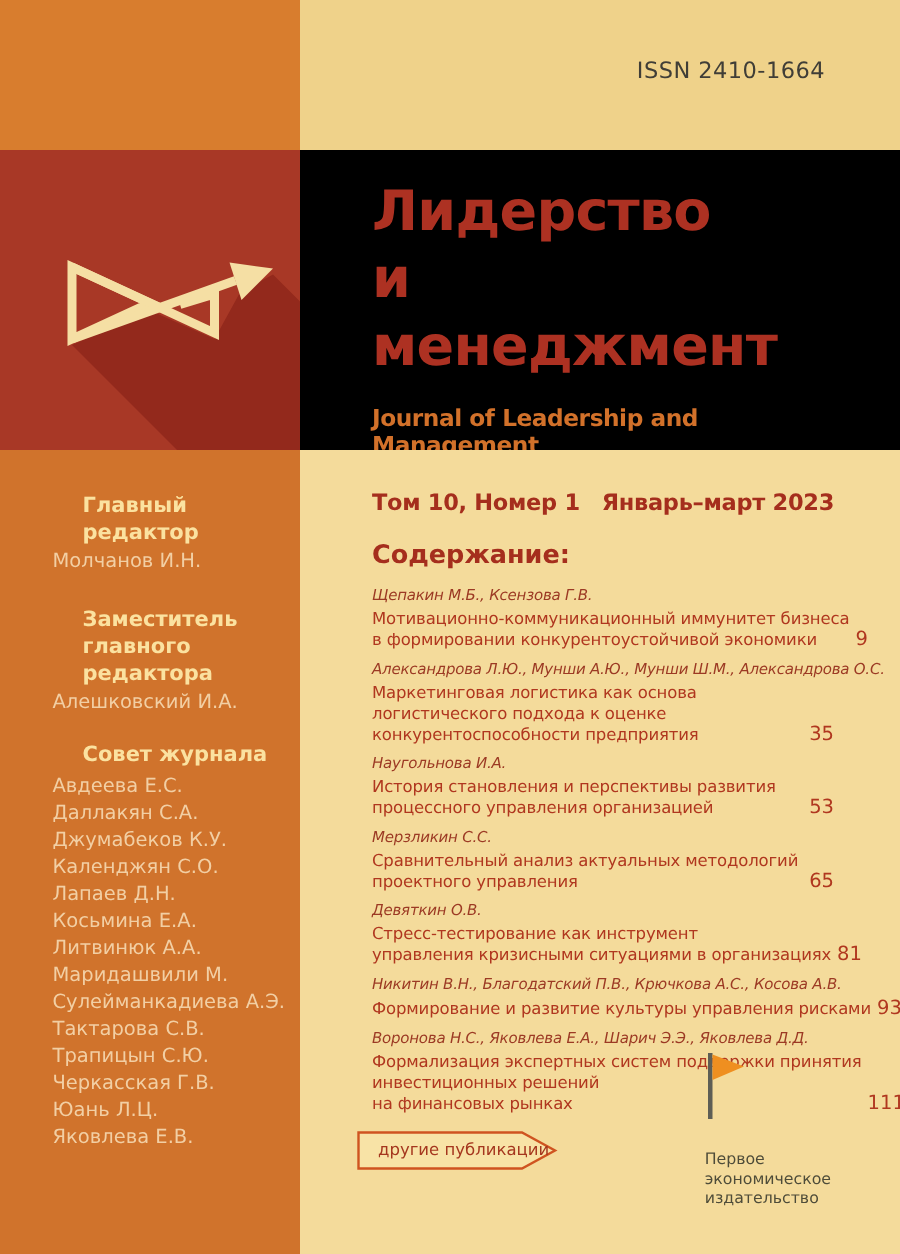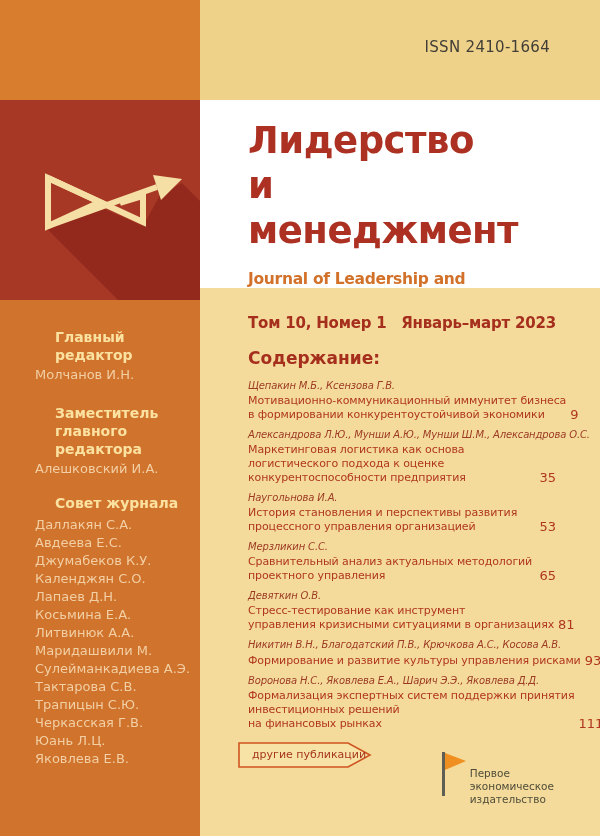--- a/index.html
+++ b/index.html
@@ -5,22 +5,22 @@
   * { margin:0; padding:0; box-sizing:border-box; }
   html,body { width:600px; }
   body { font-family:"DejaVu Sans","Liberation Sans",sans-serif; }
   .page { position:relative; width:600px; height:836px; overflow:hidden; background:#f4db9b; }
 
   
   .col-left-top   { position:absolute; left:0; top:0; width:200px; height:100px; background:#d87d2e; }
   .col-left       { position:absolute; left:0; top:300px; width:200px; height:536px; background:#d0732c; }
   .red-block      { position:absolute; left:0; top:100px; width:200px; height:200px; background:#a83826; overflow:hidden; }
   .strip-top-right{ position:absolute; left:200px; top:0; width:400px; height:100px; background:#efd28a; }
-  .title-panel    { position:absolute; left:200px; top:100px; width:400px; height:200px; background:#ffffff; padding:18px 68px 0 48px; }
-  .contents-panel { position:absolute; left:200px; top:288px; width:400px; height:536px; background:#f4db9b; padding:26px 44px 0 48px; }
+  .title-panel    { position:absolute; left:200px; top:100px; width:400px; height:200px; background:#000000; padding:18px 68px 0 48px; }
+  .contents-panel { position:absolute; left:200px; top:300px; width:400px; height:536px; background:#f4db9b; padding:26px 44px 0 48px; }
 
   
   .issn { position:absolute; top:38px; right:50px; font-size:15px; letter-spacing:.3px; color:#403e37; }
 
   
   .jr-title { font-size:37px; line-height:45px; font-weight:bold; letter-spacing:-.5px; color:#ad3122; }
   .jr-sub   { margin-top:17px; font-size:15.5px; font-weight:bold; letter-spacing:-.3px; color:#d2712a; }
   .jr-volrow{ margin-top:7px; display:flex; justify-content:space-between; font-size:13.5px; font-weight:bold; letter-spacing:-.2px; color:#d2712a; }
 
   
@@ -41,21 +41,21 @@
   .toc-row { display:flex; justify-content:space-between; align-items:flex-end; }
   .toc-title { font-size:11px; line-height:14px; letter-spacing:-.1px; color:#b0371f; white-space:pre; }
   .toc-page { font-size:13px; color:#b0371f; margin-left:4px; }
 
   
   .more-btn { position:relative; width:140px; height:26px; margin-top:11px; margin-left:-10px; cursor:pointer;text-decoration:underline; }
   .more-btn svg { position:absolute; left:0; top:0; }
   .more-btn .lbl { position:absolute; left:14px; top:0; height:26px; line-height:26px; font-size:11px; color:#a5371e; }
 
   
-  .publisher { position:absolute; right:46px; bottom:30px; display:flex; gap:4px; align-items:flex-start; }
+  .publisher { position:absolute; right:46px; bottom:30px; display:flex; gap:4px; align-items:flex-start;flex-direction:column; }
   .pub-text { margin-top:15px; font-size:10.5px; line-height:13px; color:#4e4c39; white-space:pre-line; }
 </style>
 </head>
 <body>
 
 <div class="page">
 
   <div class="col-left-top"></div>
   <div class="strip-top-right"></div>
   <div class="col-left"></div>
@@ -81,22 +81,22 @@
   </div>
 
   <div class="sidebar">
     <div class="sb-label">Главный редактор</div>
     <div class="sb-name">Молчанов И.Н.</div>
     <div class="sb-label sb-gap-1">Заместитель главного
 редактора</div>
     <div class="sb-name">Алешковский И.А.</div>
     <div class="sb-label sb-gap-2">Совет журнала</div>
     <div class="sb-list">
+      <div>Авдеева Е.С.</div>
       <div>Даллакян С.А.</div>
-      <div>Авдеева Е.С.</div>
       <div>Джумабеков К.У.</div>
       <div>Календжян С.О.</div>
       <div>Лапаев Д.Н.</div>
       <div>Косьмина Е.А.</div>
       <div>Литвинюк А.А.</div>
       <div>Маридашвили М.</div>
       <div>Сулейманкадиева А.Э.</div>
       <div>Тактарова С.В.</div>
       <div>Трапицын С.Ю.</div>
       <div>Черкасская Г.В.</div>

